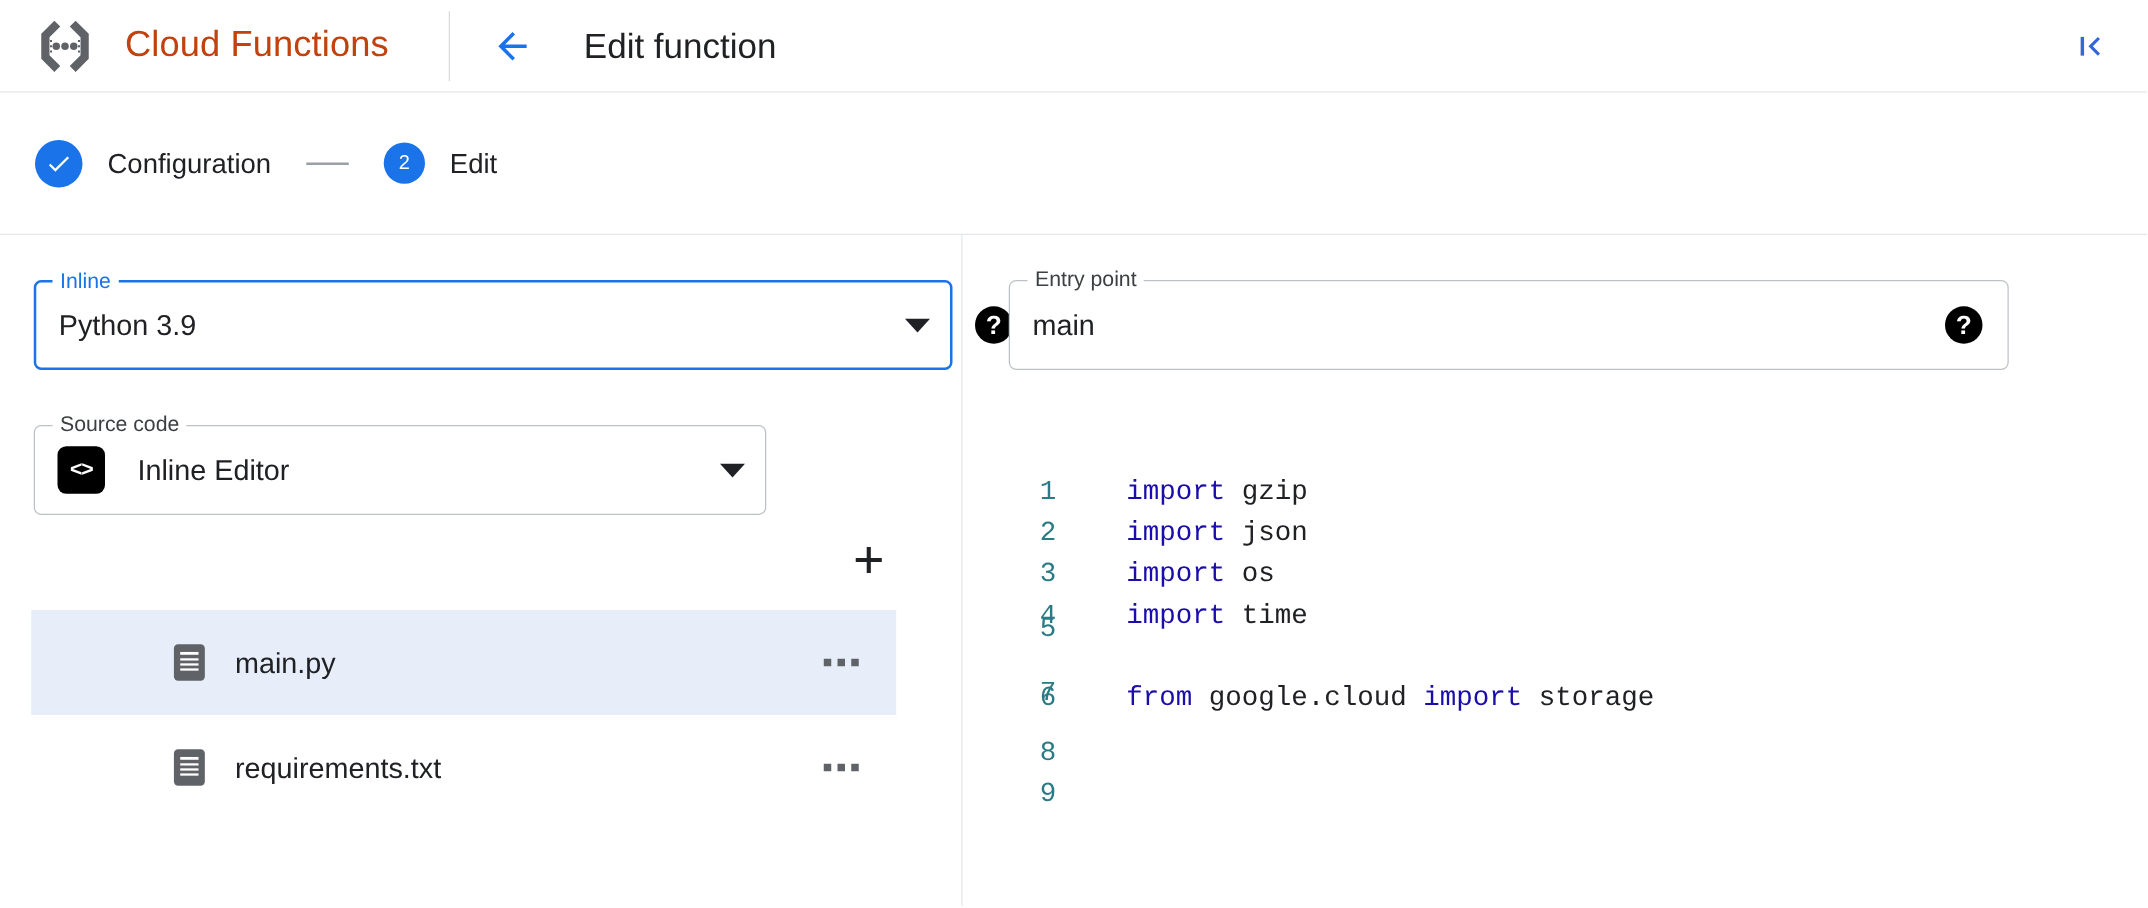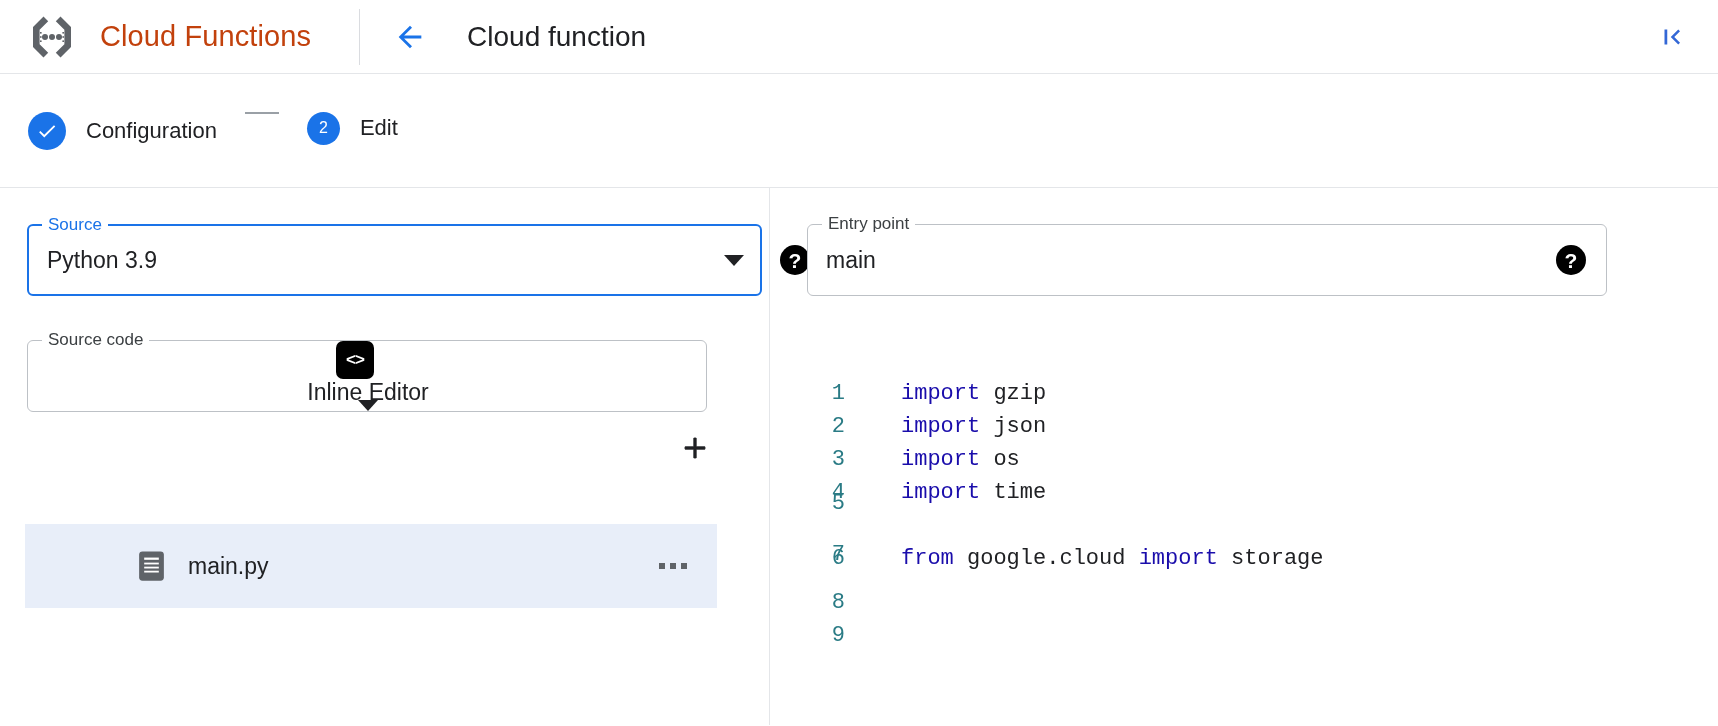--- a/index.html
+++ b/index.html
@@ -75,21 +75,21 @@
 
   
   .stepper-wrap {
     height: 114px;
     display: flex;
     align-items: center;
     border-bottom: 1px solid #e4e6e9;
     padding-left: 28px;
     background: #fff;
   }
-  .stepper { display: flex; align-items: flex-start; }
+  .stepper { display: flex; align-items: center; }
   .step { display: flex; align-items: center; cursor: pointer; }
   .step-circle {
     width: 38px; height: 38px;
     border-radius: 50%;
     background: #1a73e8;
     display: flex; align-items: center; justify-content: center;
     color: #fff;
     font-size: 17px;
     flex: 0 0 auto;
   }
@@ -194,22 +194,21 @@
     align-items: center;
     gap: 18px;
   }
   .runtime-field { width: 735px; flex: 0 0 735px; }
 
   
   .srccode-field {
     position: absolute;
     left: 27px;
     top: 152px;
-    width: 680px;
-    flex-direction: column;
+    width: 586px;
   }
   .code-badge {
     width: 38px; height: 38px;
     border-radius: 7px;
     background: #000;
     color: #fff;
     display: flex; align-items: center; justify-content: center;
     font-size: 17px;
     font-weight: 700;
     letter-spacing: -1px;
@@ -234,21 +233,20 @@
     left: 25px;
     top: 300px;
     width: 692px;
   }
   .file-row {
     height: 84px;
     display: flex;
     align-items: center;
     padding: 0 26px 0 113px;
     cursor: pointer;
-    margin-top: 36px;
   }
   .file-row.selected { background: #e8eef9; }
   .file-icon {
     width: 27px; height: 32px;
     flex: 0 0 auto;
     margin-right: 23px;
     position: relative;
   }
   .file-name {
     font-size: 23px;
@@ -344,21 +342,21 @@
   <div class="topbar-divider"></div>
 
   <div class="back-btn">
     <span>
       <svg width="34" height="34" viewBox="0 0 24 24" aria-hidden="true">
         <path d="M20 11H7.83l5.59-5.59L12 4l-8 8 8 8 1.41-1.41L7.83 13H20v-2z" fill="#1a73e8"></path>
       </svg>
     </span>
   </div>
 
-  <div class="page-title">Cloud function</div>
+  <div class="page-title">Edit function</div>
 
   <div class="topbar-spacer"></div>
 
   <div class="collapse-btn">
     <span>
       <svg width="30" height="30" viewBox="0 0 24 24" aria-hidden="true">
         <path d="M18.41 16.59 13.82 12l4.59-4.59L17 6l-6 6 6 6 1.41-1.41z" fill="#3367d6"></path>
         <rect x="6" y="6" width="2.2" height="12" fill="#3367d6"></rect>
       </svg>
     </span>
@@ -386,21 +384,21 @@
 
   </div>
 </div>
 
 <div class="content">
 
   <div class="left-col">
 
     <div class="runtime-row">
       <div class="field focused runtime-field">
-        <span class="field-legend">Source</span>
+        <span class="field-legend">Inline</span>
         <span class="field-value">Python 3.9</span>
         <span class="caret"></span>
       </div>
       <span class="help-icon">?</span>
     </div>
 
     <div class="field srccode-field">
       <span class="field-legend">Source code</span>
       <span class="code-badge">&lt;&gt;</span>
       <span class="field-value">Inline Editor</span>
@@ -428,20 +426,37 @@
           </svg>
         </span>
         <span class="file-name">main.py</span>
         <span class="dots-menu">
             <i></i>
             <i></i>
             <i></i>
           </span>
       </div>
 
+      <div class="file-row">
+        <span class="file-icon">
+          <svg width="27" height="32" viewBox="0 0 24 28" aria-hidden="true">
+            <rect x="1" y="1" width="22" height="26" rx="3" fill="#5f6368"></rect>
+            <rect x="5.5" y="6.5" width="13" height="2" fill="#ffffff"></rect>
+            <rect x="5.5" y="11" width="13" height="1.6" fill="#ffffff"></rect>
+            <rect x="5.5" y="14.6" width="13" height="1.6" fill="#ffffff"></rect>
+            <rect x="5.5" y="18.2" width="13" height="1.6" fill="#ffffff"></rect>
+          </svg>
+        </span>
+        <span class="file-name">requirements.txt</span>
+        <span class="dots-menu">
+            <i></i>
+            <i></i>
+            <i></i>
+          </span>
+      </div>
 
     </div>
   </div>
 
   <div class="right-col">
 
     <div class="field entry-field">
       <span class="field-legend">Entry point</span>
       <span class="field-value" title="main">main</span>
       <span class="help-icon">?</span>

